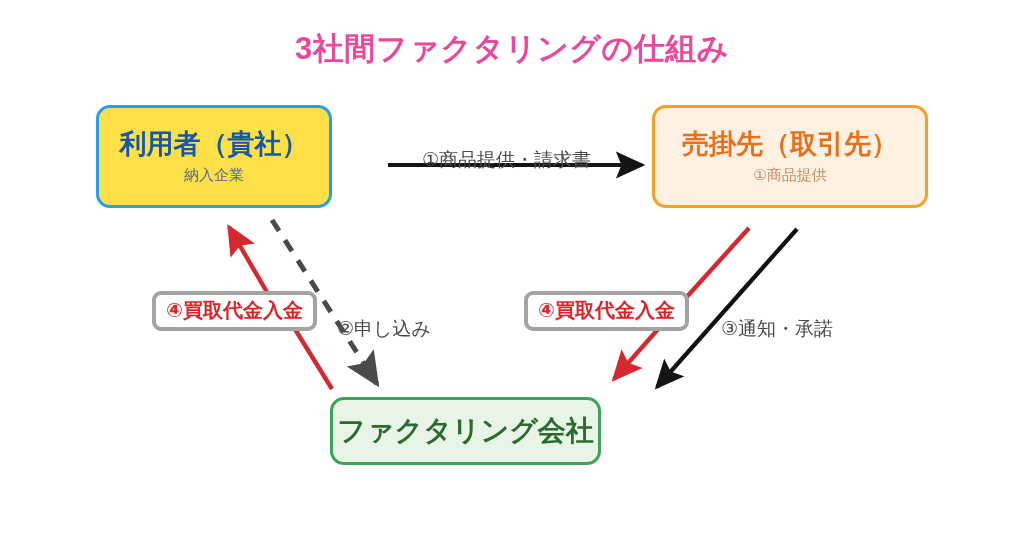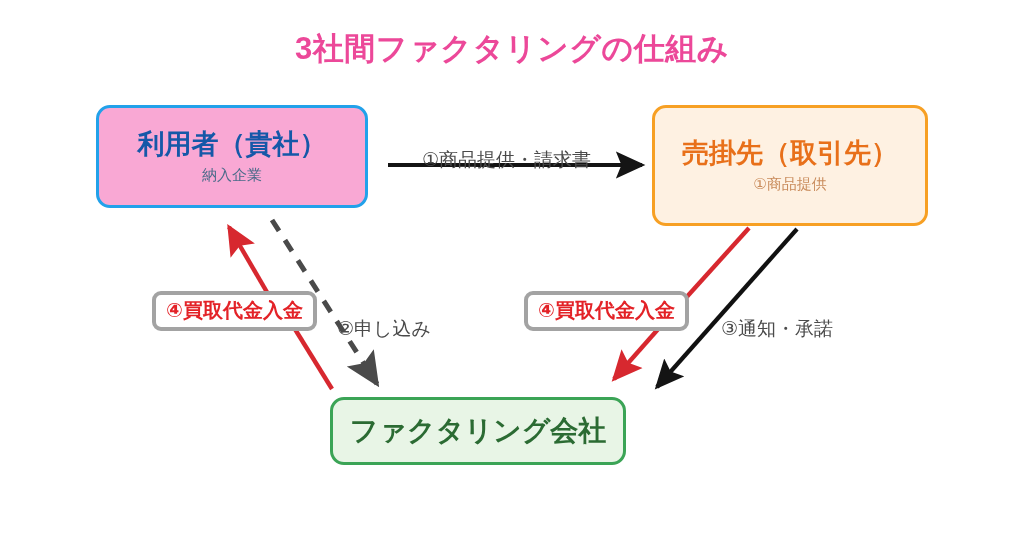--- a/index.html
+++ b/index.html
@@ -55,43 +55,43 @@
     font-size: 15px;
     font-weight: 400;
     line-height: 1.2;
     margin-top: 6px;
     white-space: nowrap;
   }
 
   #node-user {
     left: 96px;
     top: 105px;
-    width: 272px;
+    width: 236px;
     height: 103px;
     border: 3px solid #22A1EA;
-    background: #f9a8d4;
+    background: #fde047;
   }
   #node-user .node-title { color: #1558A8; }
   #node-user .node-sub   { color: #4B6B8A; }
 
   #node-payer {
     left: 652px;
     top: 105px;
     width: 276px;
-    height: 121px;
+    height: 103px;
     border: 3px solid #F7A024;
     background: #FEF1E2;
   }
   #node-payer .node-title { color: #E8701A; }
   #node-payer .node-sub   { color: #C98B5B; }
 
   #node-factor {
     left: 330px;
     top: 397px;
-    width: 296px;
+    width: 271px;
     height: 68px;
     border: 3px solid #3BA456;
     background: #E8F5E6;
   }
   #node-factor .node-title { color: #2B6B33; font-size: 28px; }
 
   
   #arrow-layer {
     position: absolute;
     left: 0;

